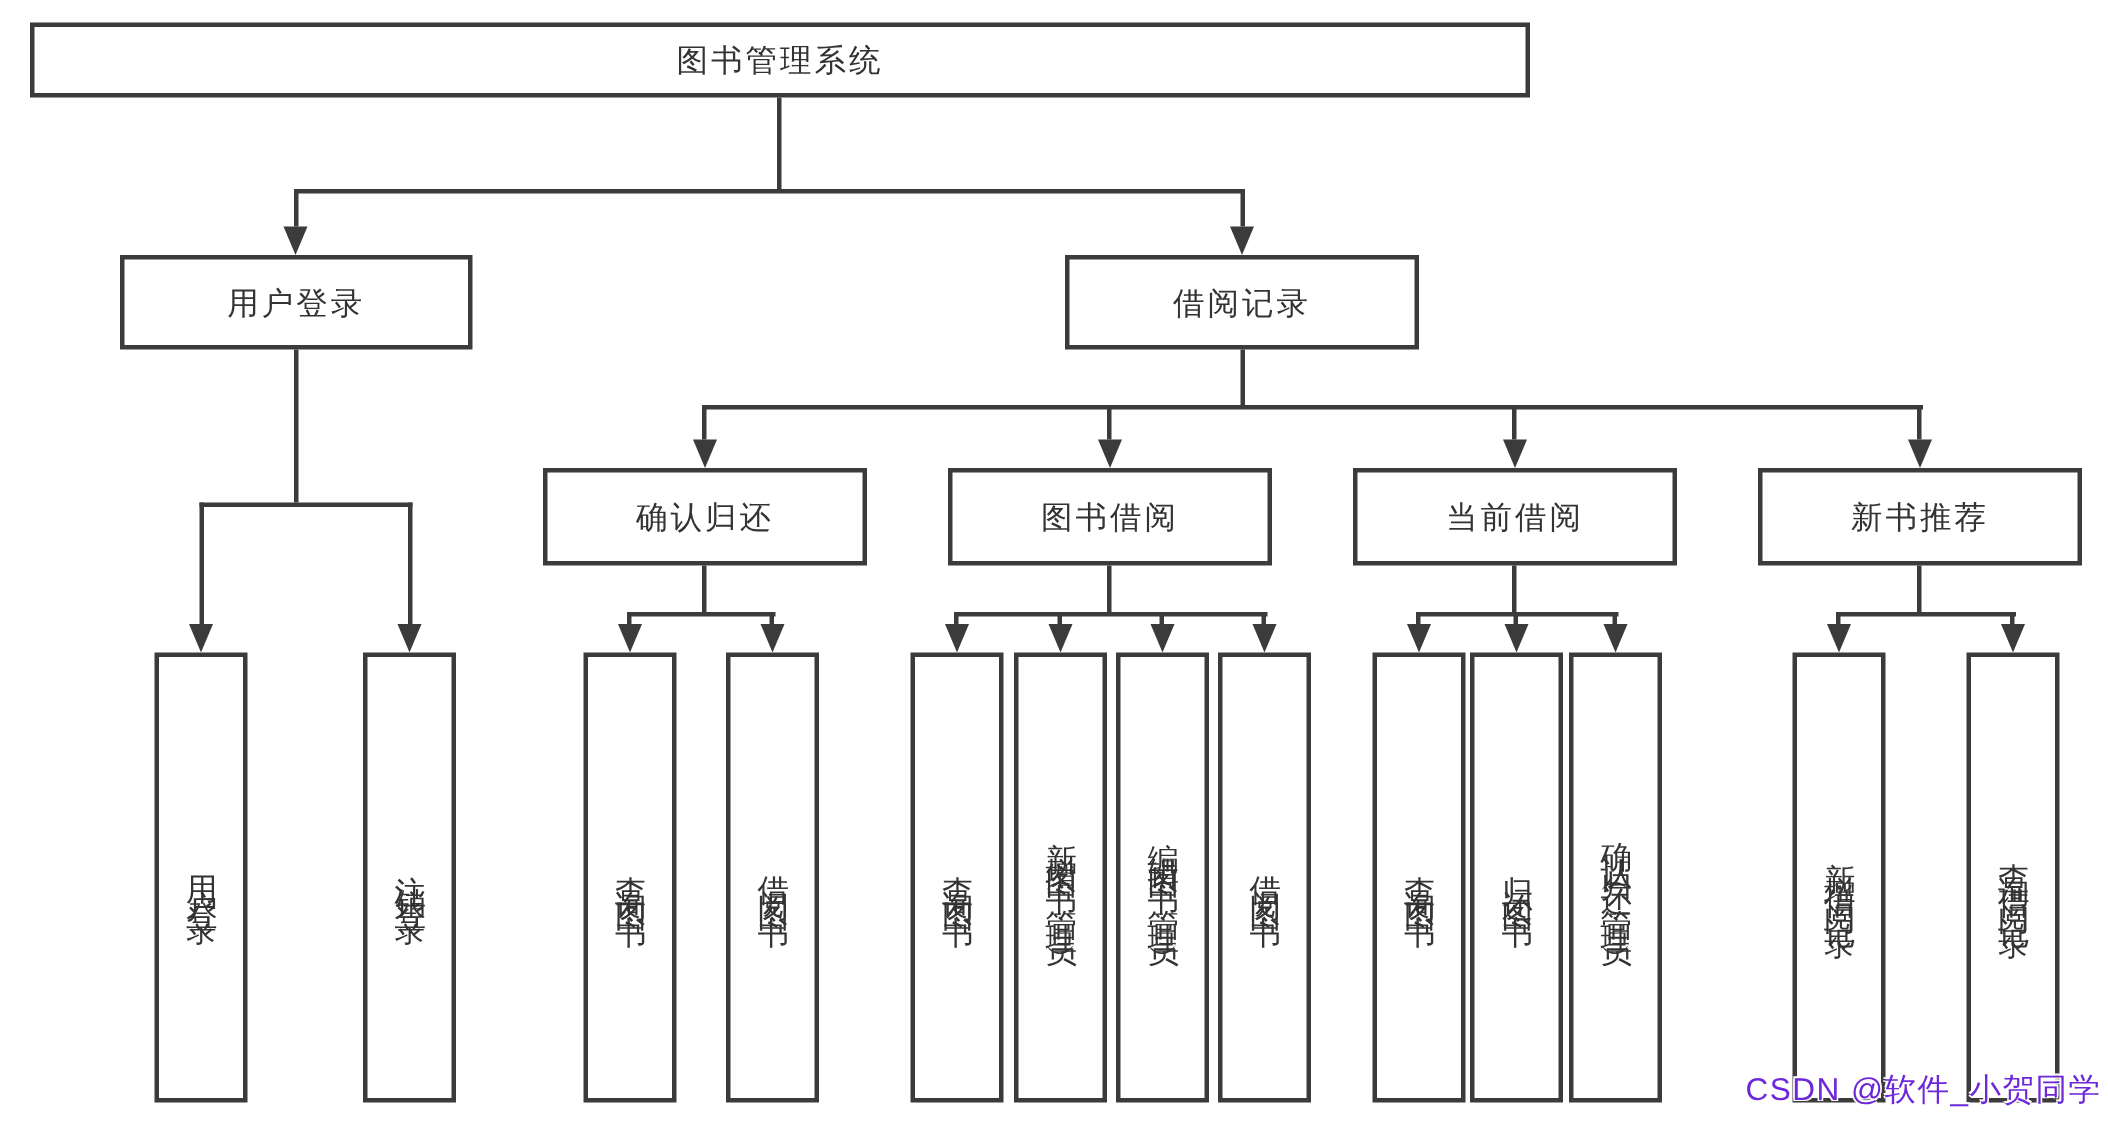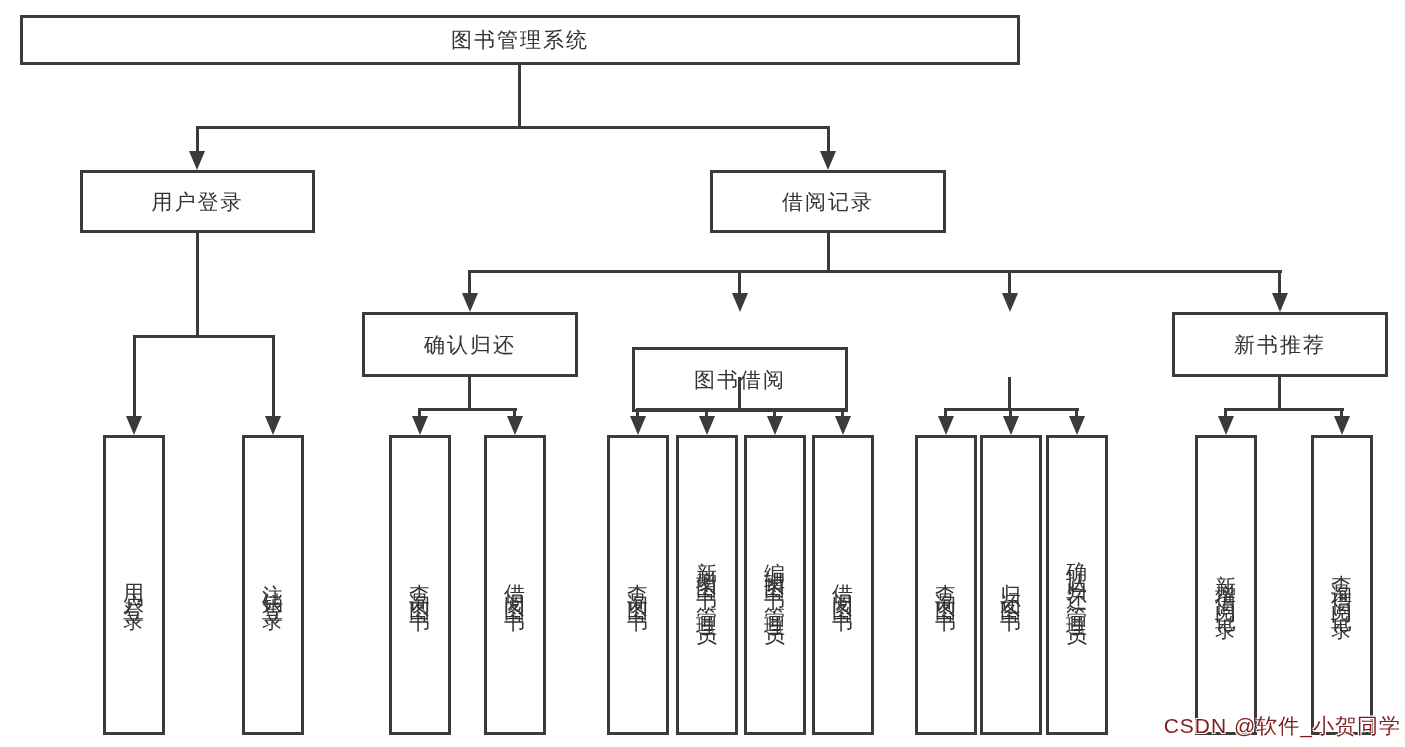--- a/index.html
+++ b/index.html
@@ -24,21 +24,21 @@
   }
   .vl { position:absolute; width:3px; background:#3b3b3b; }
   .hl { position:absolute; height:3px; background:#3b3b3b; }
   .ah {
     position:absolute; width:0; height:0;
     border-left:8px solid transparent; border-right:8px solid transparent;
     border-top:19px solid #3b3b3b;
   }
   .watermark {
     position:absolute; right:4px; bottom:7px; z-index:10;
-    font-size:21px; color:#7f1d1d; letter-spacing:1px;
+    font-size:21px; color:#6d28d9; letter-spacing:1px;
     text-shadow:-1px -1px 0 #fff, 1px -1px 0 #fff, -1px 1px 0 #fff, 1px 1px 0 #fff;
   }
 </style>
 </head>
 <body>
 
 <div class="canvas">
 
   <div class="hbox" style="left:20px; top:15px; width:1000px; height:50px;">
     <span>图书管理系统</span>
@@ -72,22 +72,25 @@
   <div class="vl" style="left:738px; top:270px; height:23px;"></div>
   <div class="ah" style="left:732px; top:293px;"></div>
   <div class="vl" style="left:1008px; top:270px; height:23px;"></div>
   <div class="ah" style="left:1002px; top:293px;"></div>
   <div class="vl" style="left:1278px; top:270px; height:23px;"></div>
   <div class="ah" style="left:1272px; top:293px;"></div>
 
   <div class="hbox" style="left:362px; top:312px; width:216px; height:65px;">
     <span>确认归还</span>
   </div>
-  <div class="hbox" style="left:632px; top:312px; width:216px; height:65px;margin-top:35px;">
+  <div class="hbox" style="left:632px; top:312px; width:216px; height:65px;">
     <span>图书借阅</span>
+  </div>
+  <div class="hbox" style="left:902px; top:312px; width:216px; height:65px;">
+    <span>当前借阅</span>
   </div>
   <div class="hbox" style="left:1172px; top:312px; width:216px; height:65px;">
     <span>新书推荐</span>
   </div>
 
   <div class="vl" style="left:468px; top:377px; height:31px;"></div>
   <div class="hl" style="left:418px; top:408px; width:99px;"></div>
   <div class="vl" style="left:418px; top:408px; height:8px;"></div>
   <div class="ah" style="left:412px; top:416px;"></div>
   <div class="vl" style="left:513px; top:408px; height:8px;"></div>

